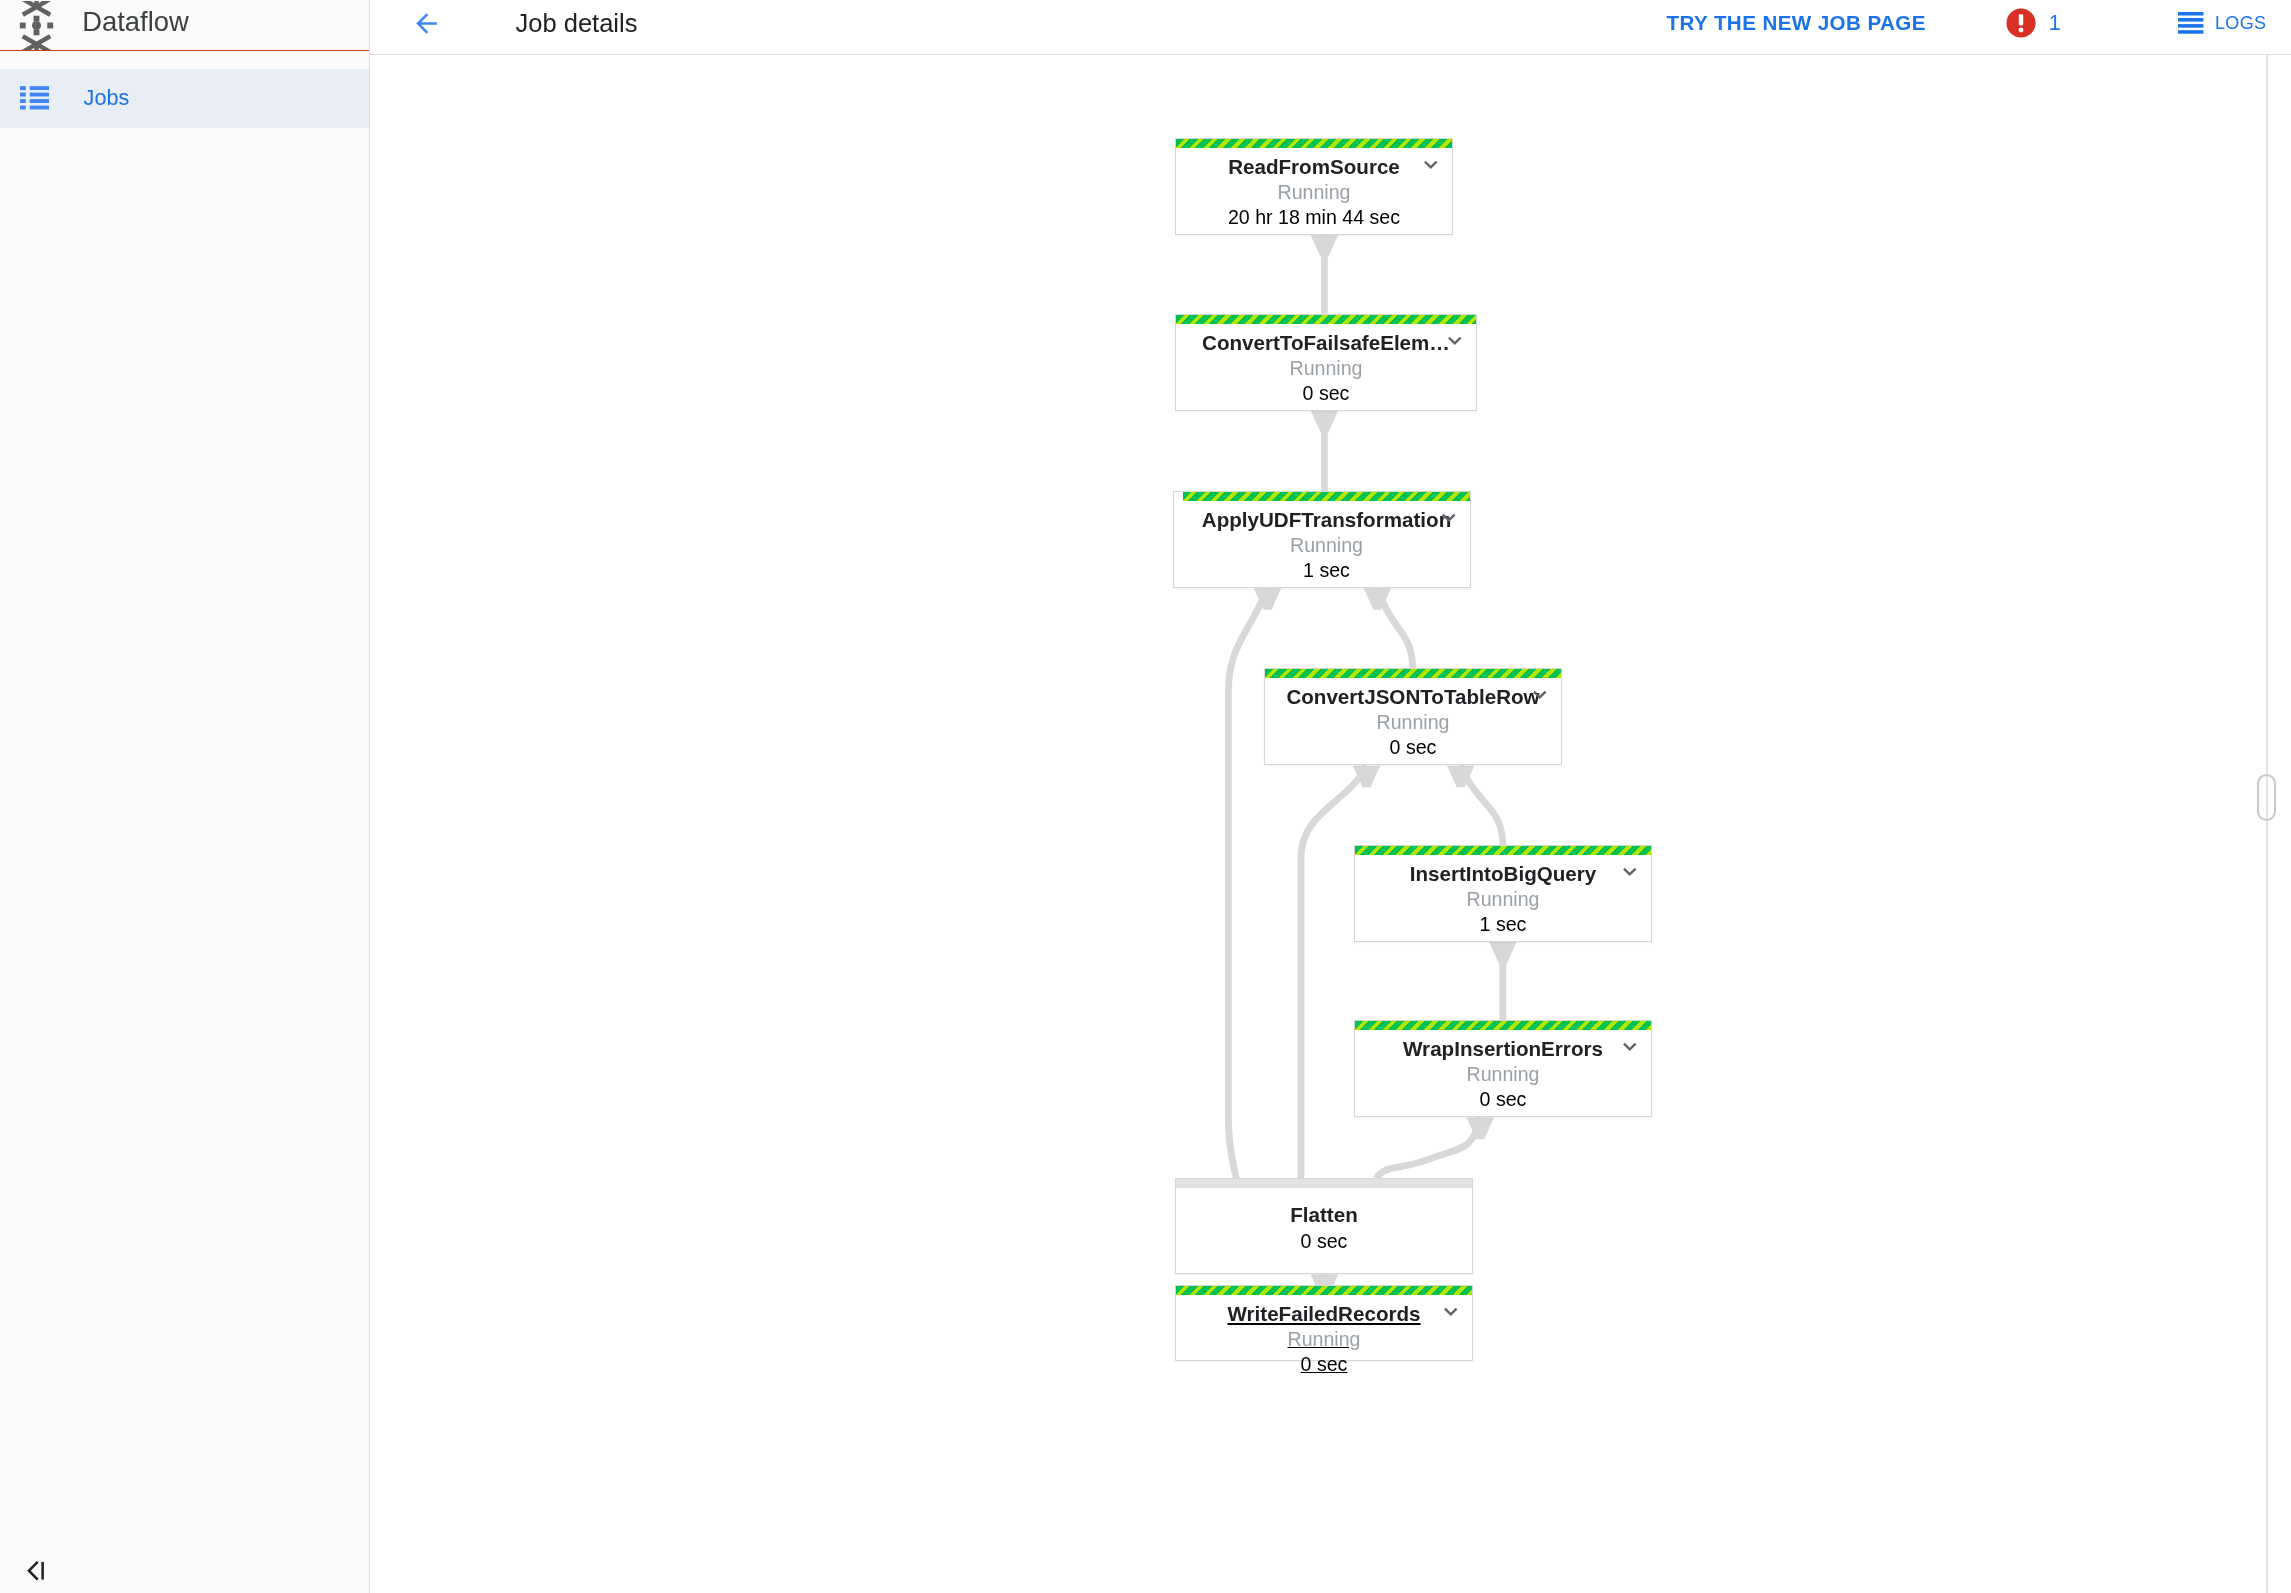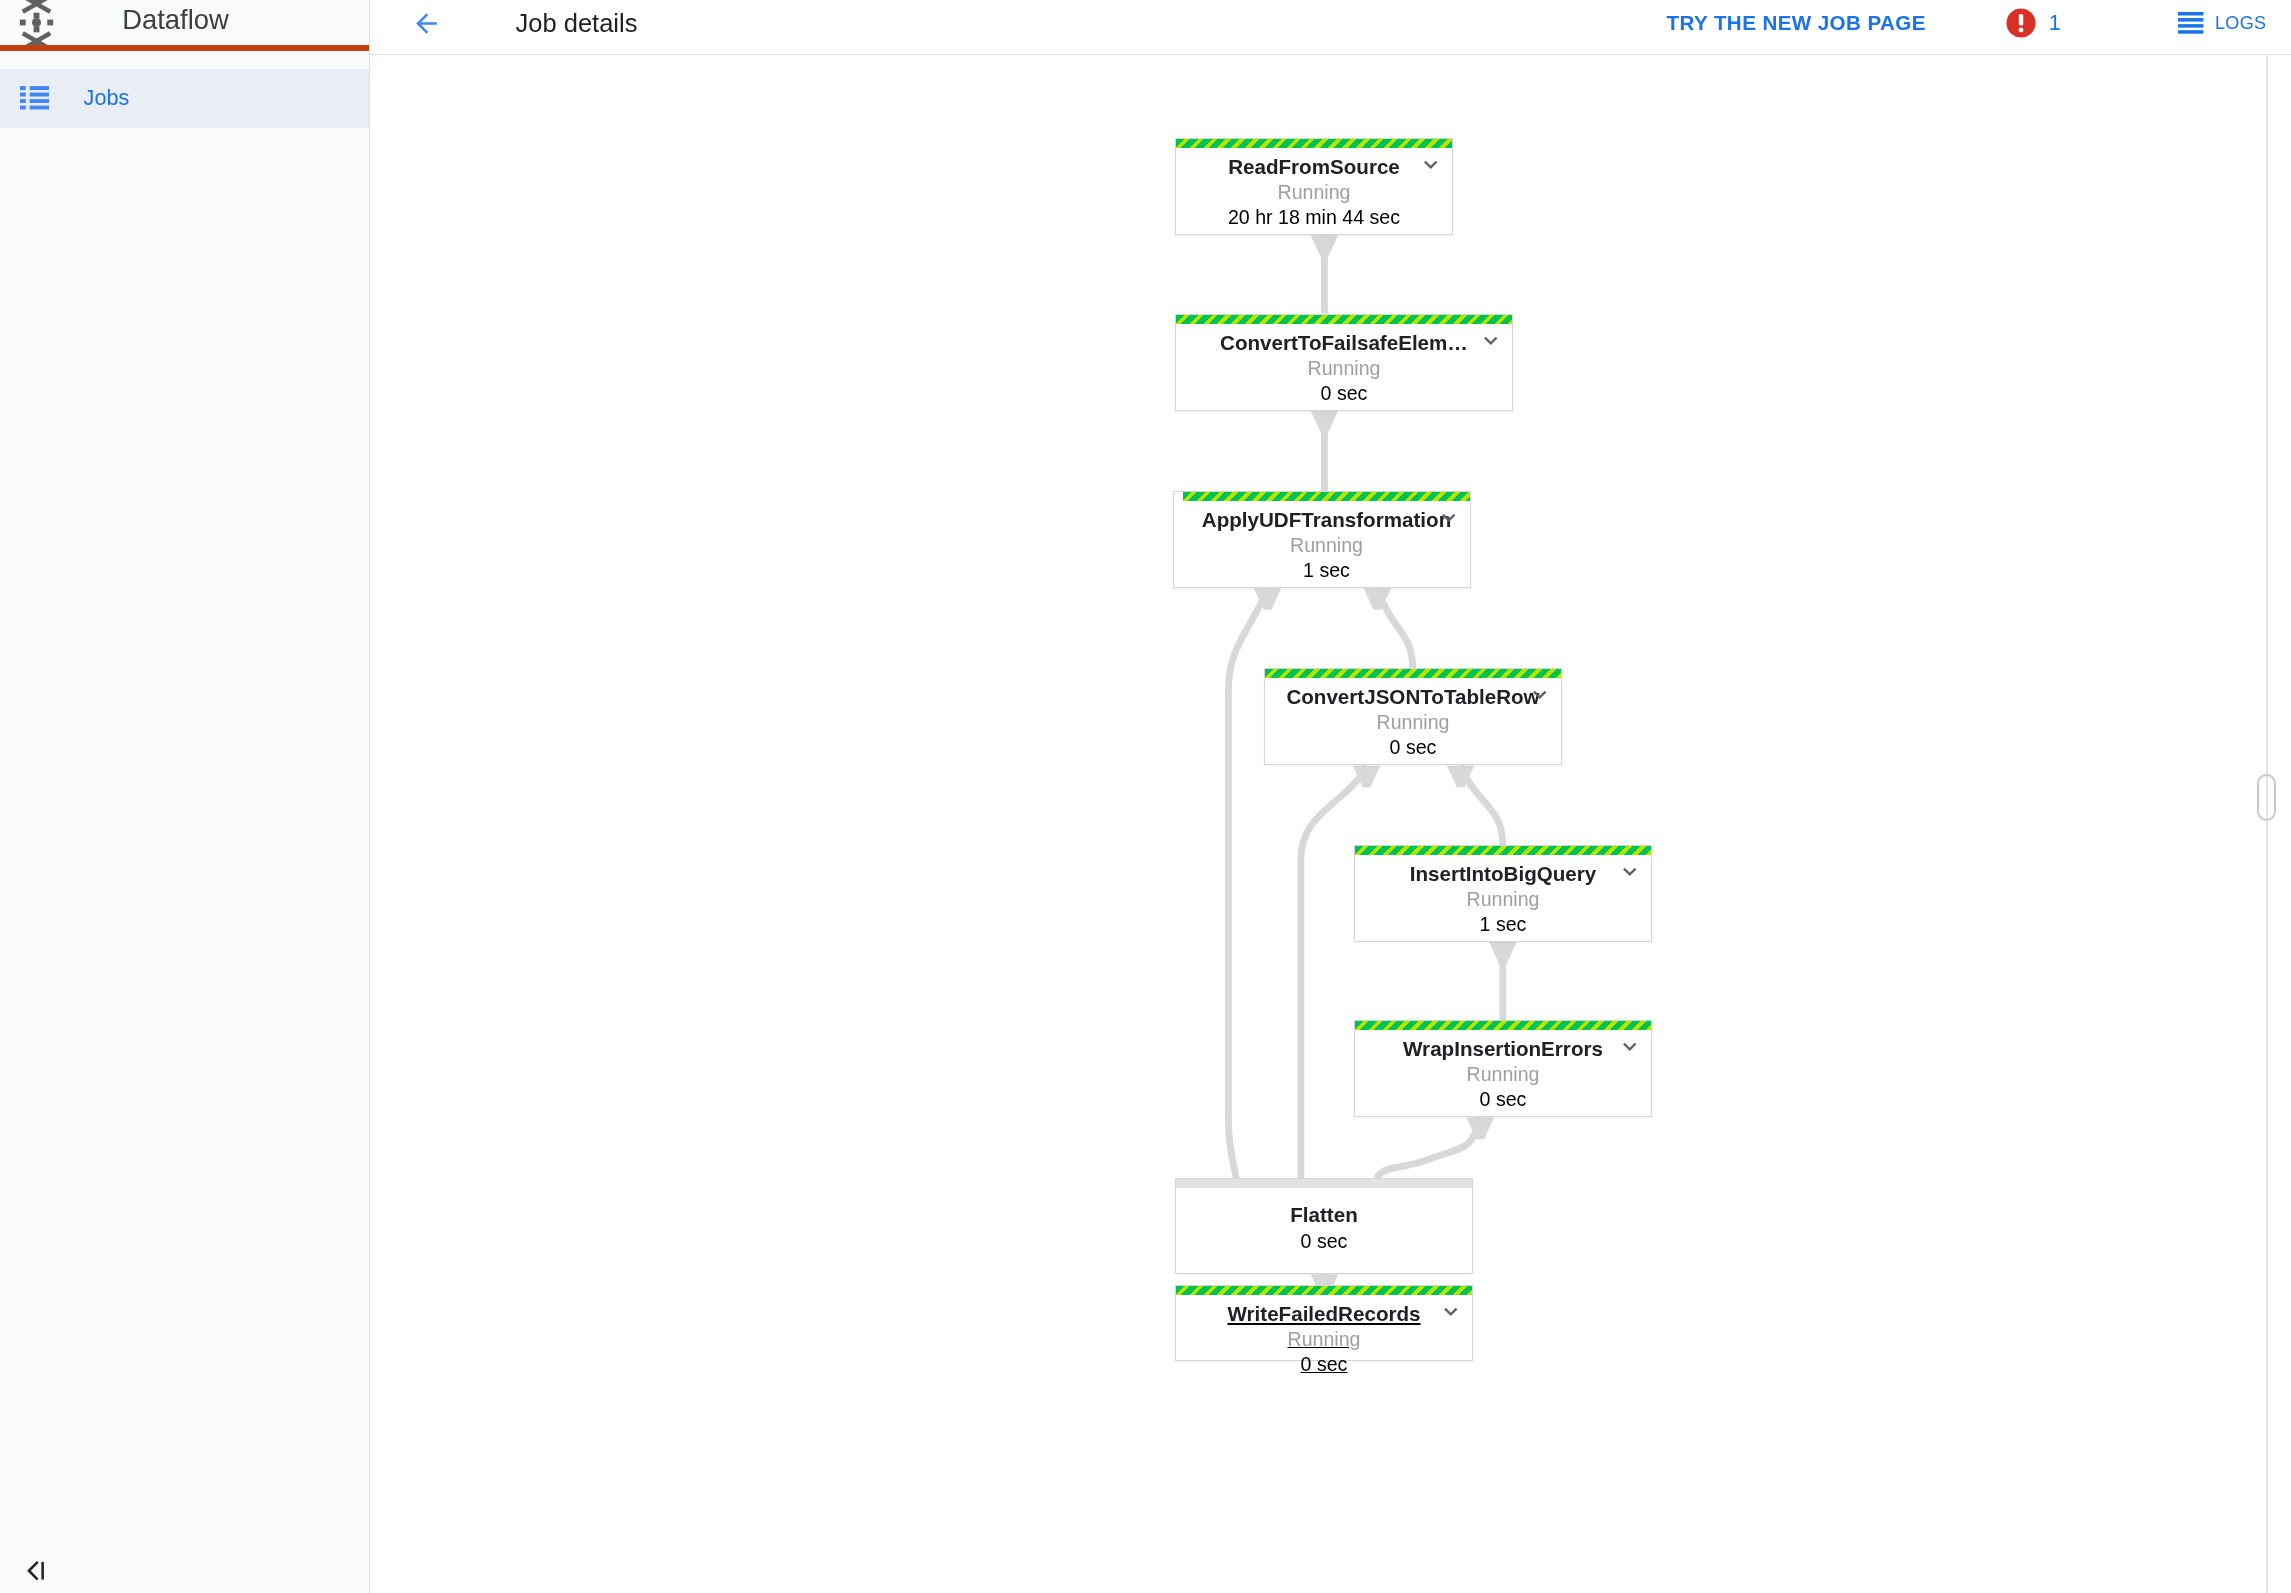--- a/index.html
+++ b/index.html
@@ -21,22 +21,22 @@
   .node-title { margin-top:4.9px; font-size:20.6px; font-weight:700; color:#202124; line-height:27.4px;
                 white-space:nowrap; overflow:hidden; }
   .node.plain .node-title { margin-top:13.7px; }
   .node-status { font-size:19.6px; color:#9aa0a6; line-height:24.5px; }
   .node-duration { font-size:19.6px; color:#000000; line-height:24.5px; }
   .chevron { position:absolute; top:12.7px; right:8.8px; }
 
   
   #sidebar { position:absolute; left:0; top:0; width:370px; height:1594px; background:#fafafa;
              border-right:1px solid #e0e0e0; z-index:10; }
-  #sidebar-header { height:51px; border-bottom:6px solid #c2410c; display:flex; align-items:center;
-                    padding-left:13.7px; overflow:hidden;gap:40px; }
+  #sidebar-header { height:51px; border-bottom:1px solid #c2410c; display:flex; align-items:center;
+                    padding-left:13.7px; overflow:hidden; }
   #app-title { font-size:27.4px; color:#3c4043; margin-left:23.5px; margin-top:-5.9px; }
   #sidebar-nav { margin-top:17.6px; }
   .nav-item { height:59px; display:flex; align-items:center; padding-left:19.6px; cursor:pointer; }
   .nav-item.selected { background:#e8edf6; }
   .nav-label { font-size:21.6px; color:#3c4043; margin-left:35px; }
   .nav-item.selected .nav-label { color:#1a73e8; }
   #collapse-btn { position:absolute; left:21.6px; top:1555px; width:31px; height:31px; cursor:pointer;
                   display:flex; align-items:center; justify-content:center; }
 
   
@@ -86,21 +86,21 @@
   <div id="nodes-layer">
       <div class="node running" style="left: 1175px; top: 138px; width: 278px; height: 97px;">
     <div class="stripe"></div>
     <div class="node-title">ReadFromSource</div>
     <div class="node-status">Running</div>
     <div class="node-duration">20 hr 18 min 44 sec</div>
     <svg class="chevron" width="25.5" height="25.5" viewBox="0 0 24 24">
       <path d="M6.5,9 L12,14.5 L17.5,9" stroke="#5f6368" stroke-width="2.2" fill="none"></path>
     </svg>
   </div>
-      <div class="node running" style="left: 1175px; top: 314px; width: 338px; height: 97px;">
+      <div class="node running" style="left: 1175px; top: 314px; width: 302px; height: 97px;">
     <div class="stripe"></div>
     <div class="node-title">ConvertToFailsafeElem…</div>
     <div class="node-status">Running</div>
     <div class="node-duration">0 sec</div>
     <svg class="chevron" width="25.5" height="25.5" viewBox="0 0 24 24">
       <path d="M6.5,9 L12,14.5 L17.5,9" stroke="#5f6368" stroke-width="2.2" fill="none"></path>
     </svg>
   </div>
       <div class="node running" style="left: 1173px; top: 491px; width: 298px; height: 97px; padding-left: 9px;">
     <div class="stripe"></div>

